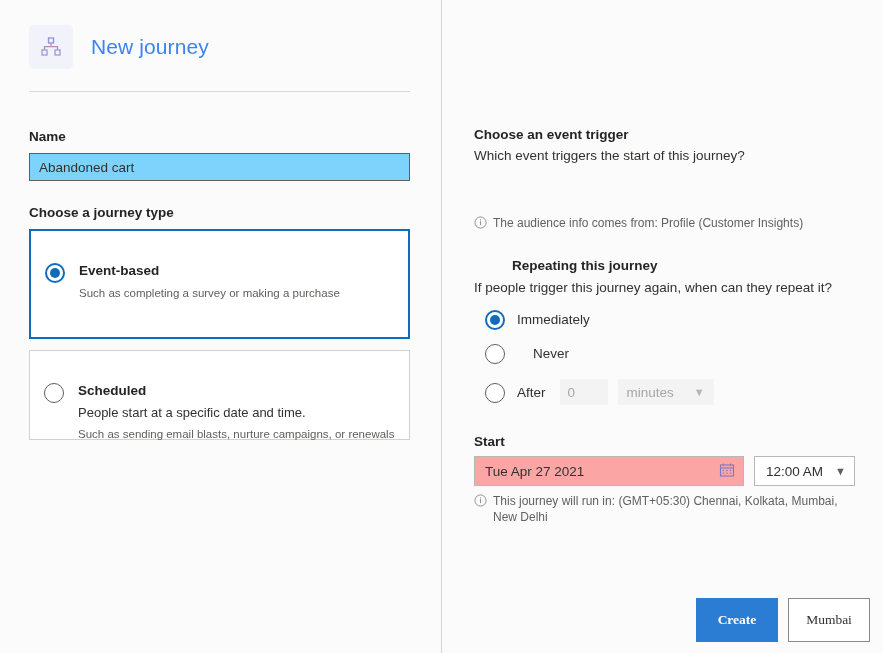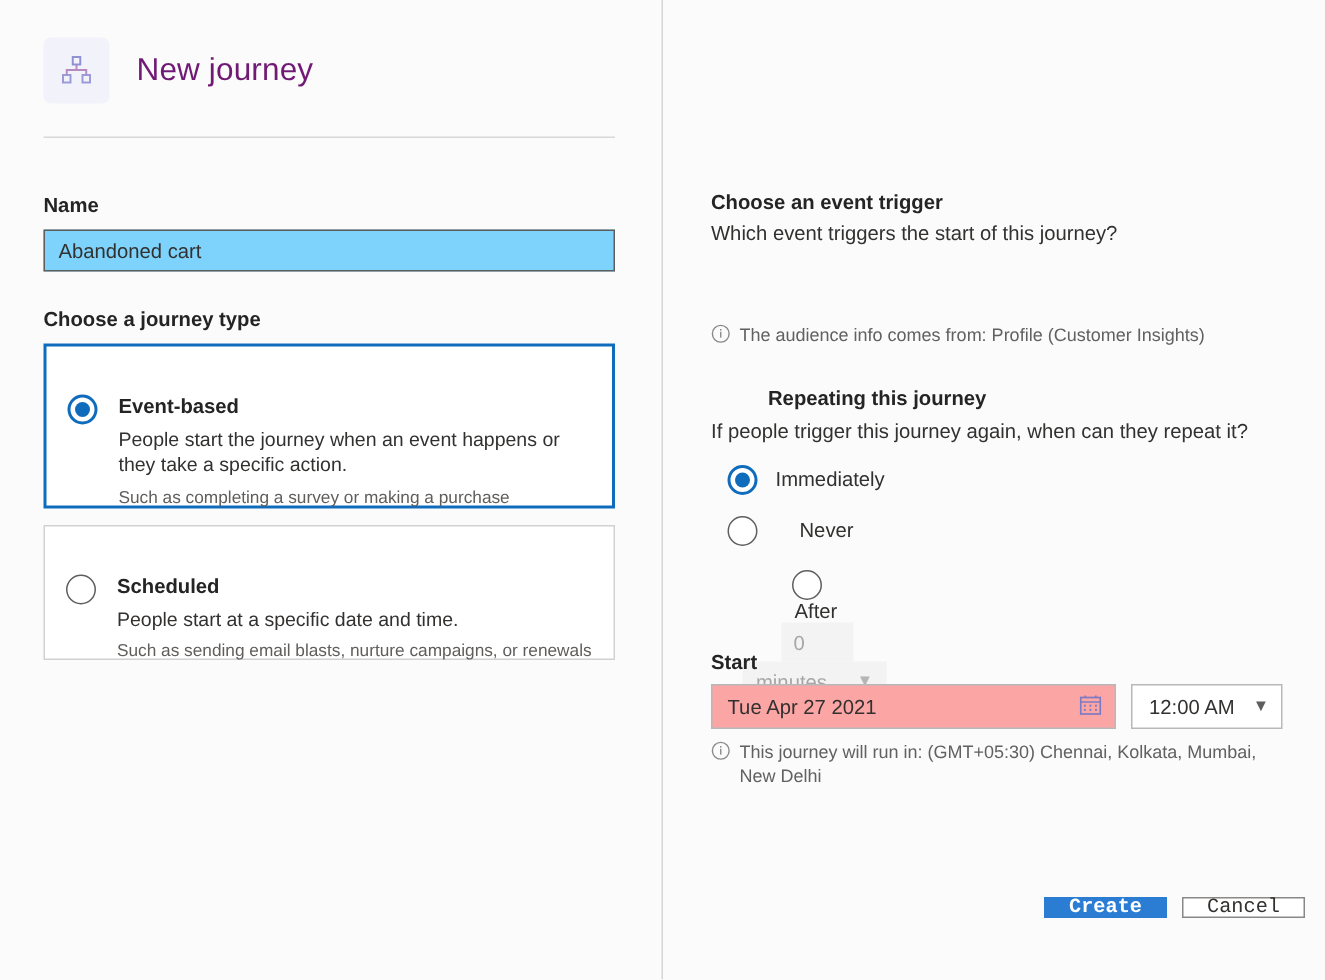--- a/index.html
+++ b/index.html
@@ -54,21 +54,21 @@
     border-radius: 5px;
     background: #f2f2fb;
     display: flex;
     align-items: center;
     justify-content: center;
     flex: none;
   }
   .header-title {
     margin-left: 18px;
     font-size: 21px;
-    color: #701a75;
+    color: #3b82f6;
     letter-spacing: 0.1px;
     white-space: nowrap;
   }
 
   .h-rule {
     position: absolute;
     left: 29px;
     top: 91px;
     width: 381px;
     height: 1px;
@@ -244,21 +244,21 @@
     display: flex;
     align-items: center;
   }
   .radio-row .label {
     margin-left: 12px;
     font-size: 13.5px;
     color: #323130;
   }
   .row-immediately { top: 309px; }
   .row-never       { top: 343px; gap: 16px; }
-  .row-after       { top: 379px; flex-direction: column; }
+  .row-after       { top: 379px; }
 
   .after-number {
     width: 48px;
     height: 26px;
     margin-left: 14px;
     border: none;
     background: #f3f3f3;
     color: #a6a6a6;
     font-family: "Liberation Sans", sans-serif;
     font-size: 13.5px;
@@ -316,23 +316,23 @@
   .tz-note { left: 32px; top: 493px; width: 365px; }
 
   .footer {
     position: absolute;
     right: 13px;
     top: 598px;
     display: flex;
     gap: 10px;
   }
   .btn {
-    height: 14px;
+    height: 44px;
     min-width: 82px;
-    font-family: Liberation Mono, monospace;
+    font-family: Liberation Serif, serif;
     font-size: 13.5px;
     box-sizing: border-box;
     display: flex;
     align-items: center;
     justify-content: center;
     padding: 0 14px;
     cursor: pointer;
   }
   .btn-primary {
     background: #2b7cd3;
@@ -378,21 +378,20 @@
 
     <div class="field-label name-label">Name</div>
     <input class="text-input name-input" type="text" value="Abandoned cart" style="">
 
     <div class="field-label journey-type-label">Choose a journey type</div>
 
     <div class="choice-card selected">
       <div class="radio-outer on"></div>
       <div class="choice-body">
         <div class="choice-title">Event-based</div>
-        <div class="choice-desc">People start the journey when an event happens or they take a specific action.</div>
         <div class="choice-hint">Such as completing a survey or making a purchase</div>
       </div>
     </div>
 
     <div class="choice-card unselected">
       <div class="radio-outer"></div>
       <div class="choice-body">
         <div class="choice-title">Scheduled</div>
         <div class="choice-desc">People start at a specific date and time.</div>
         <div class="choice-hint">Such as sending email blasts, nurture campaigns, or renewals</div>
@@ -471,16 +470,16 @@
           <circle cx="7" cy="7" r="6" stroke="#8a8a8a" stroke-width="1"></circle>
           <rect x="6.5" y="5.6" width="1" height="4.2" fill="#8a8a8a"></rect>
           <rect x="6.5" y="3.6" width="1" height="1.2" fill="#8a8a8a"></rect>
         </svg>
       </span>
       <span>This journey will run in: (GMT+05:30) Chennai, Kolkata, Mumbai, New Delhi</span>
     </div>
 
     <div class="footer">
       <div class="btn btn-primary">Create</div>
-      <div class="btn btn-secondary">Cancel</div>
+      <div class="btn btn-secondary">Mumbai</div>
     </div>
   </div>
 </div>
 
 </body></html>

